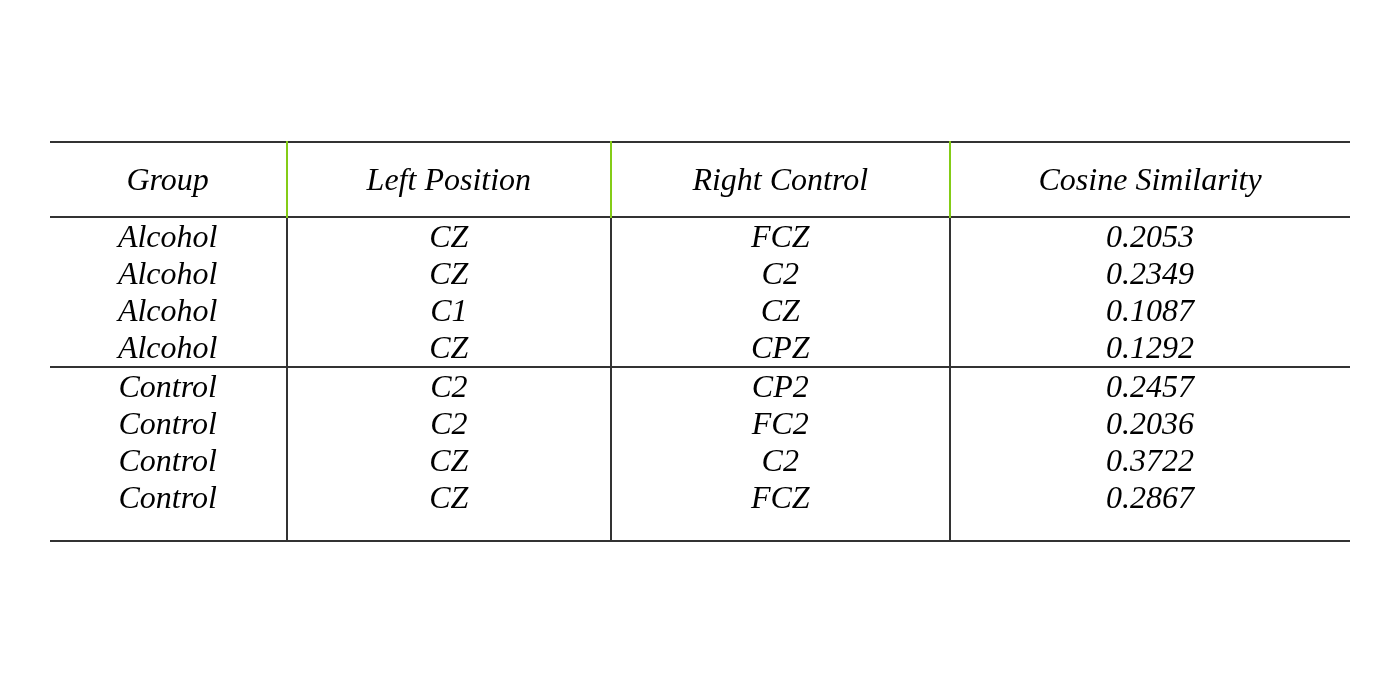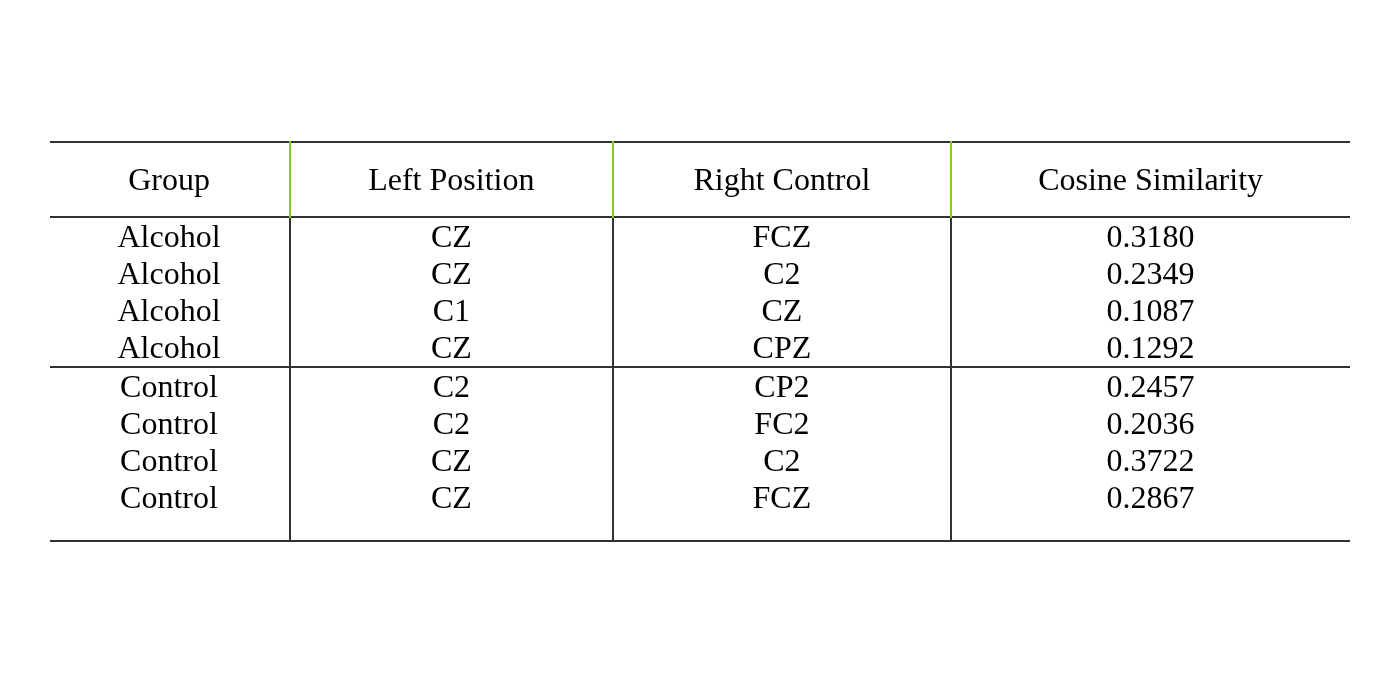--- a/index.html
+++ b/index.html
@@ -19,20 +19,21 @@
     }
 
     .table-container {
       width: 1300px;
     }
 
     table {
       width: 100%;
       border-collapse: collapse;
       font-size: 32px;
+      font-style: italic;
     }
 
     thead tr th {
       padding: 18px 40px;
       font-weight: normal;
       text-align: center;
       border-left: 2px solid #84cc16;
       color: #000;
     }
 
@@ -79,21 +80,21 @@
         <th>Left Position</th>
         <th>Right Control</th>
         <th>Cosine Similarity</th>
       </tr>
     </thead>
     <tbody id="table-body">
     <tr>
           <td>Alcohol</td>
           <td>CZ</td>
           <td>FCZ</td>
-          <td>0.3180</td>
+          <td>0.2053</td>
         </tr>
         <tr>
           <td>Alcohol</td>
           <td>CZ</td>
           <td>C2</td>
           <td>0.2349</td>
         </tr>
         <tr>
           <td>Alcohol</td>
           <td>C1</td>

